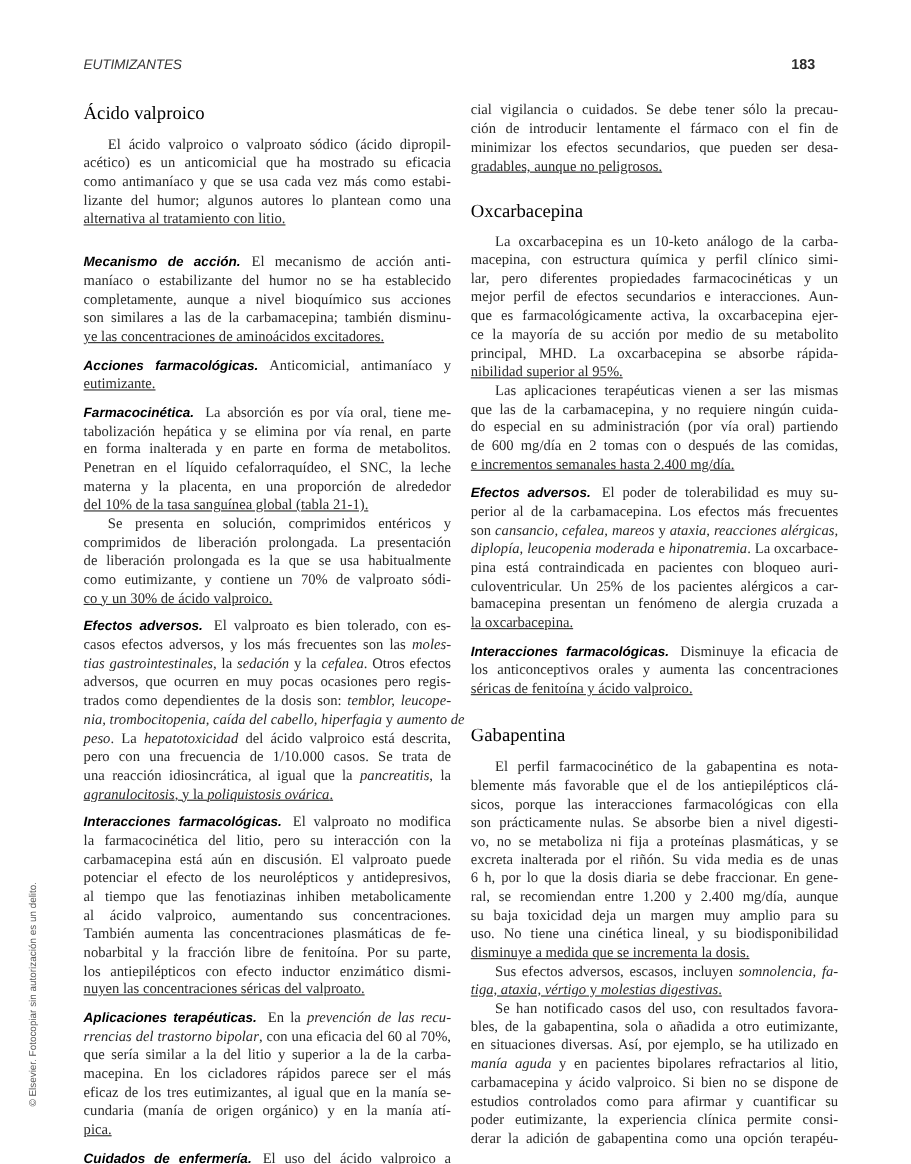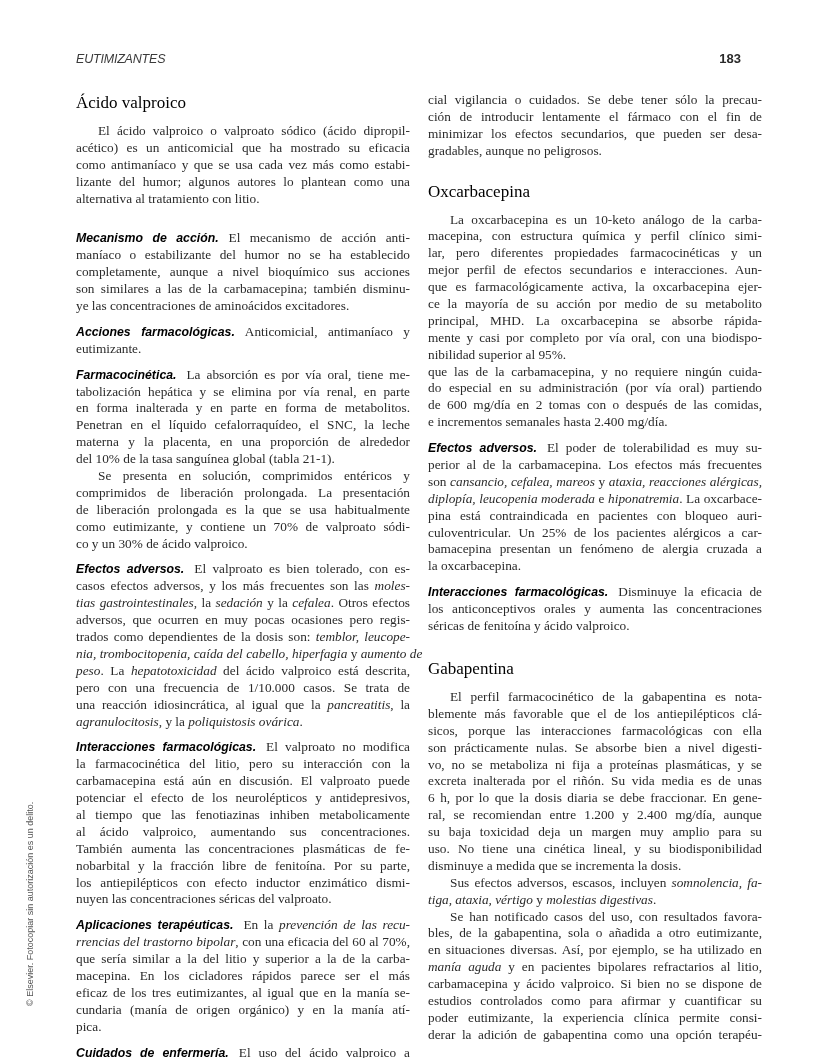--- a/index.html
+++ b/index.html
@@ -28,21 +28,21 @@
   .col-right { left: 428px; }
   h2.section {
     font-family: Liberation Serif, serif;
     font-weight: normal; font-size: 17px; color: #000000;
     margin: 0 0 9px 0; line-height: 22px;
   }
   .line {
     display: block; font-size: 13.3px; line-height: 16.9px;
     text-align: justify; text-align-last: justify; white-space: nowrap; height: 16.9px;
   }
-  .line.last { text-align-last: left; }
+  .line.last { text-align-last: left; text-decoration: underline; }
   .ind { text-indent: 22px; }
   .para { margin-bottom: 9px; }
   .para.tight { margin-bottom: 0; }
   .lead {
     font-family: "Liberation Sans", "DejaVu Sans", sans-serif;
     font-weight: bold; font-style: italic; font-size: 12.3px; color: #000000;
     margin-right: 10px;
   }
   i { font-style: italic; }
   .gap-lg { height: 14px; }
@@ -146,24 +146,24 @@
 
   <h2 class="section">Oxcarbacepina</h2>
   <div class="para tight">
     <span class="line ind">La oxcarbacepina es un 10-keto análogo de la carba-</span>
     <span class="line">macepina, con estructura química y perfil clínico simi-</span>
     <span class="line">lar, pero diferentes propiedades farmacocinéticas y un</span>
     <span class="line">mejor perfil de efectos secundarios e interacciones. Aun-</span>
     <span class="line">que es farmacológicamente activa, la oxcarbacepina ejer-</span>
     <span class="line">ce la mayoría de su acción por medio de su metabolito</span>
     <span class="line">principal, MHD. La oxcarbacepina se absorbe rápida-</span>
-    <span class="line">mente y casi por completo por vía oral, con una biodispo-</span>
     <span class="line last">nibilidad superior al 95%.</span>
   </div>
   <div class="para">
+    <span class="line ind">Las aplicaciones terapéuticas vienen a ser las mismas</span>
     <span class="line">que las de la carbamacepina, y no requiere ningún cuida-</span>
     <span class="line">do especial en su administración (por vía oral) partiendo</span>
     <span class="line">de 600 mg/día en 2 tomas con o después de las comidas,</span>
     <span class="line last">e incrementos semanales hasta 2.400 mg/día.</span>
   </div>
 
   <div class="para">
     <span class="line"><span class="lead">Efectos adversos.</span><span>El poder de tolerabilidad es muy su-</span></span>
     <span class="line">perior al de la carbamacepina. Los efectos más frecuentes</span>
     <span class="line"><span>son </span><i>cansancio, cefalea, mareos</i><span> y </span><i>ataxia, reacciones alérgicas,</i></span>

